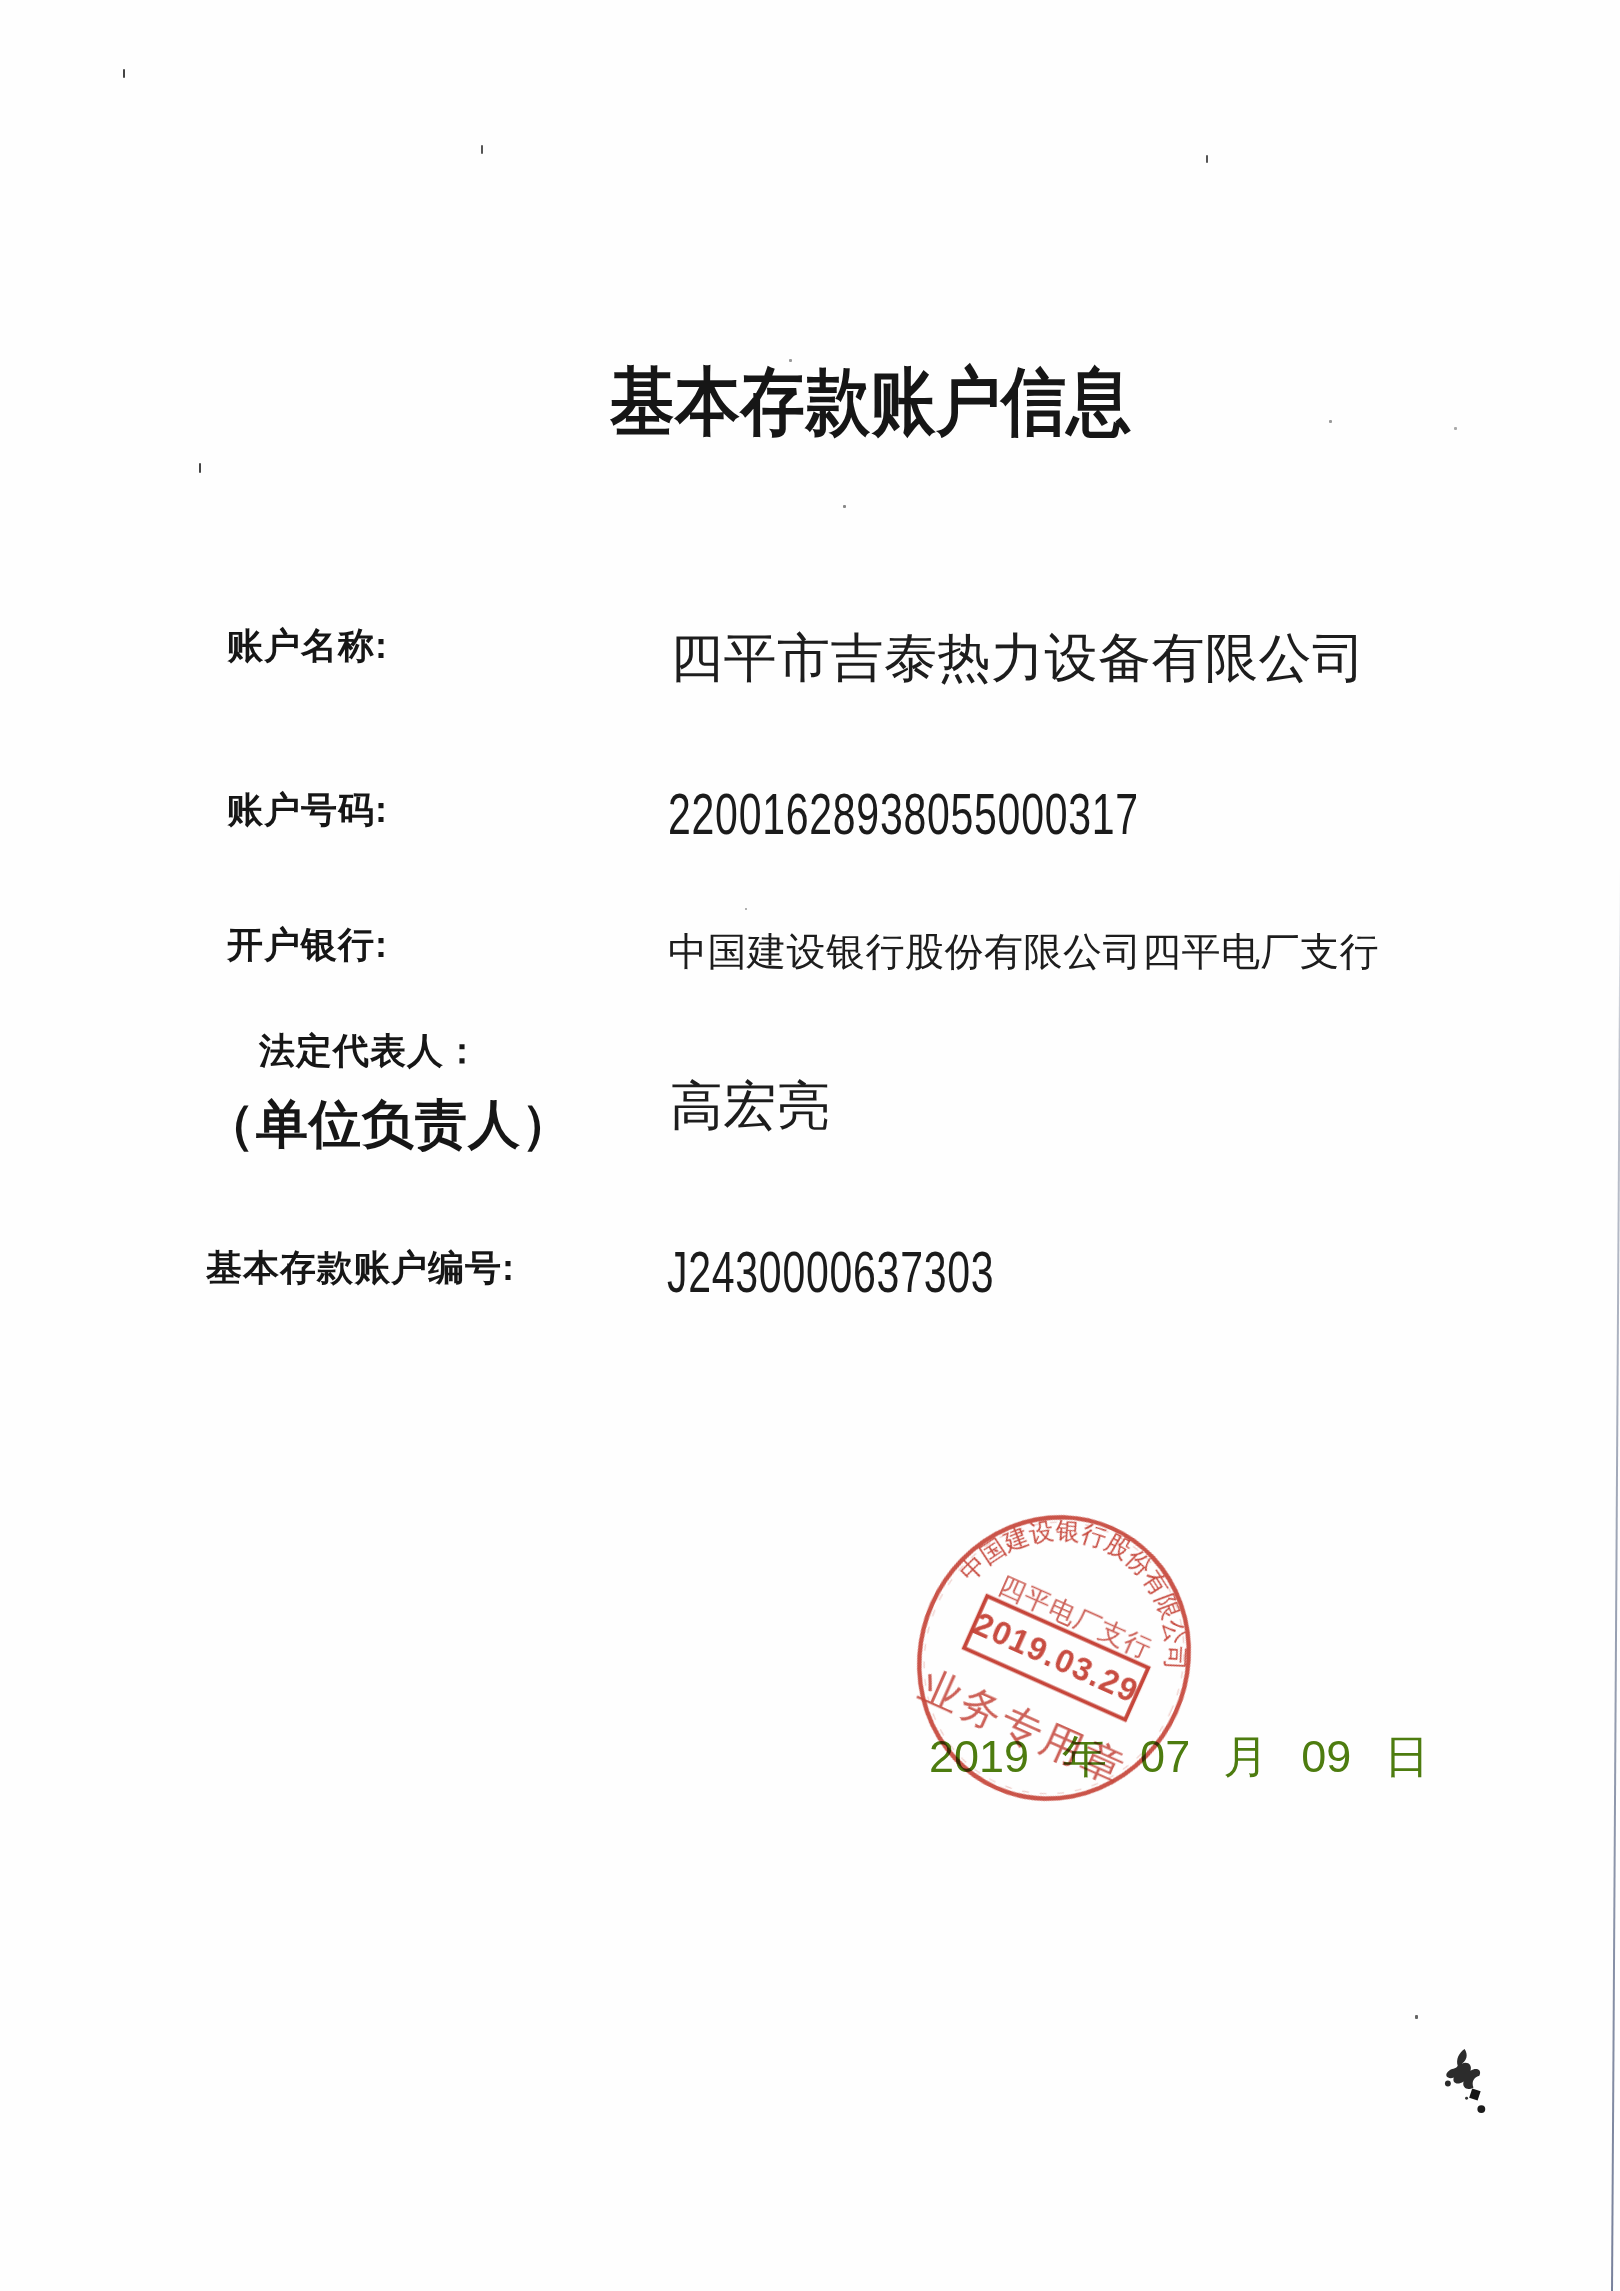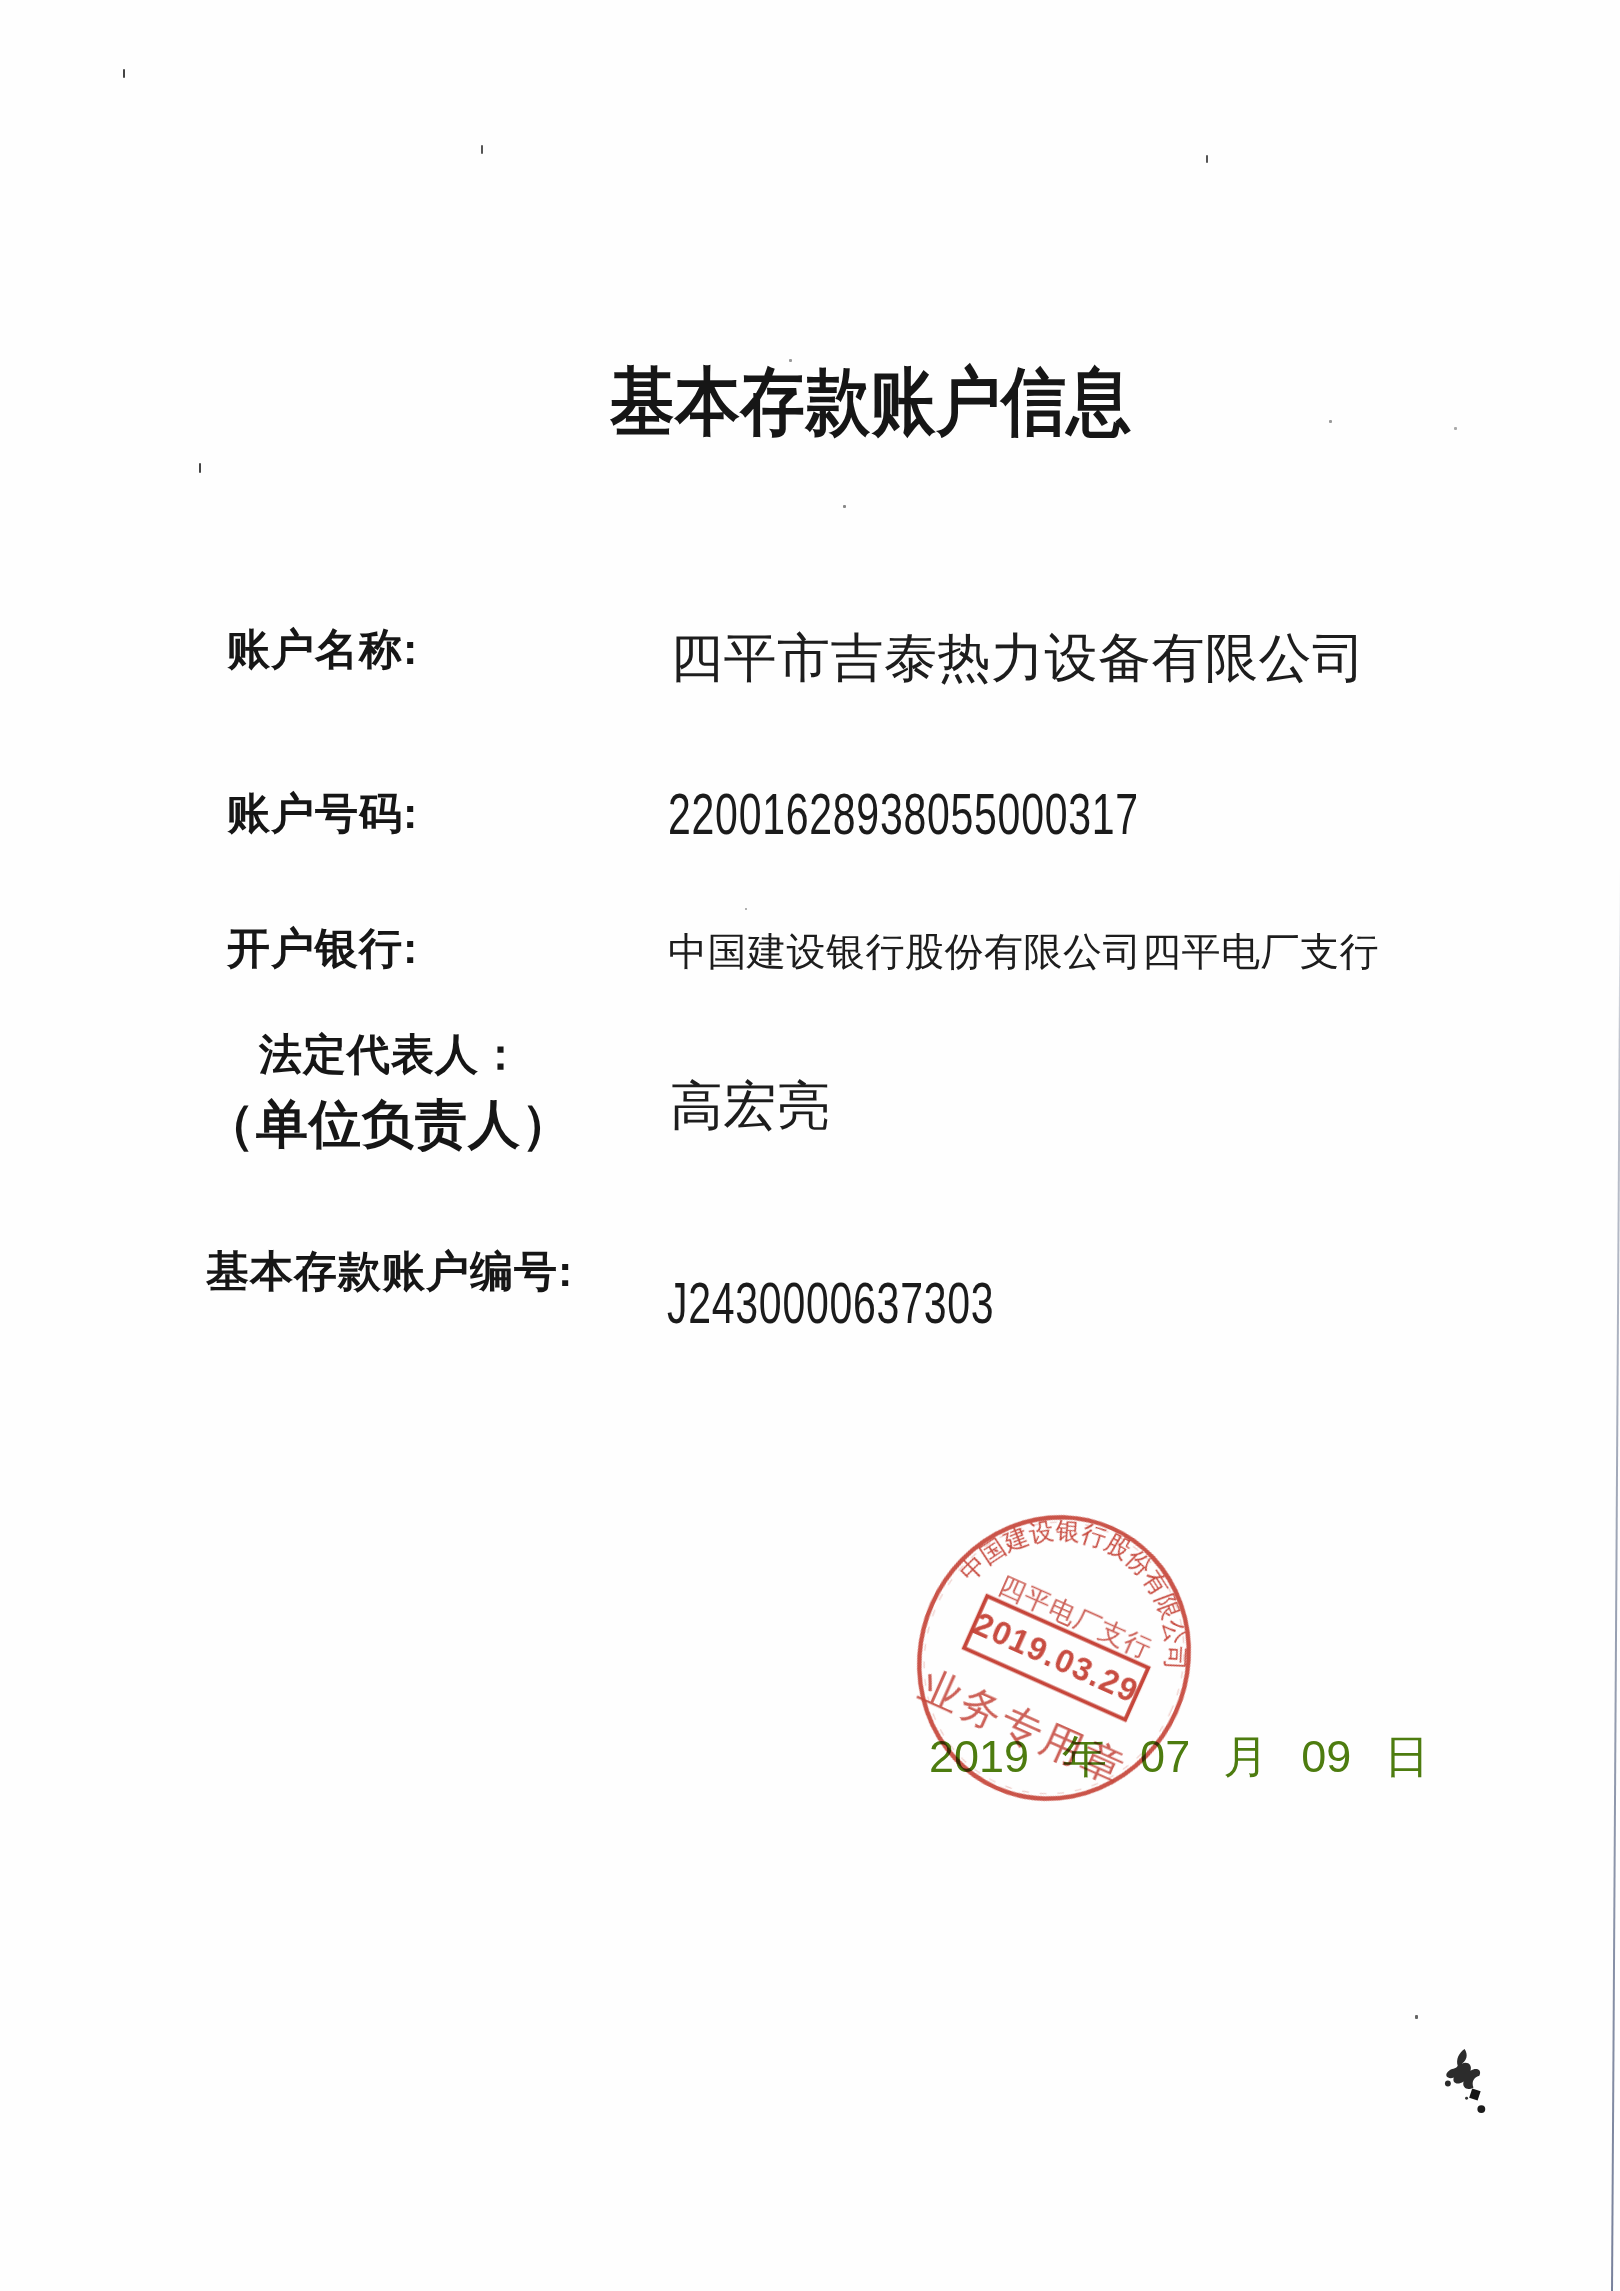--- a/index.html
+++ b/index.html
@@ -9,34 +9,34 @@
     font-family:"Liberation Sans","DejaVu Sans",sans-serif;
     color:#1a1a1a;
   }
   .abs{position:absolute;line-height:1;white-space:nowrap;}
   
   .title{
     left:610px;top:365px;font-size:74px;font-weight:bold;letter-spacing:1px;
     transform:scaleX(0.87);transform-origin:left top;color:#161616;
   }
   
-  .lbl{font-weight:bold;font-size:43px;color:#161616;letter-spacing:1px;}
+  .lbl{font-weight:bold;font-size:36px;color:#161616;letter-spacing:1px;}
   .r1l{left:227px;top:628px;}
   .r2l{left:227px;top:792px;}
   .r3l{left:227px;top:927px;}
   .r4l1{left:227px;top:1033px;margin-left:32px;}
   .r4l2{left:203px;top:1098px;font-size:52px;}
   .r5l{left:206px;top:1250px;}
   
   .val{font-size:53px;color:#1d1d1d;letter-spacing:0.5px;}
   .r1v{left:670px;top:631px;}
   .r2v{left:668px;top:786px;text-align:center;}
   .r3v{left:668px;top:932px;font-size:39px;}
   .r4v{left:670px;top:1079px;}
-  .r5v{left:667px;top:1244px;margin-top:31px;}
+  .r5v{left:667px;top:1244px;}
   .digits{
     display:inline-block;font-size:57px;letter-spacing:1px;color:#1b1b1b;
     transform:scaleX(0.72);transform-origin:0 50%;
   }
   
   .dateline{left:929px;top:1734px;font-size:45px;color:#4d7c0f;mix-blend-mode:multiply;}
   .dateline span{display:inline-block;}
   .dsp{margin-right:33px;}
   
   .stamp{

